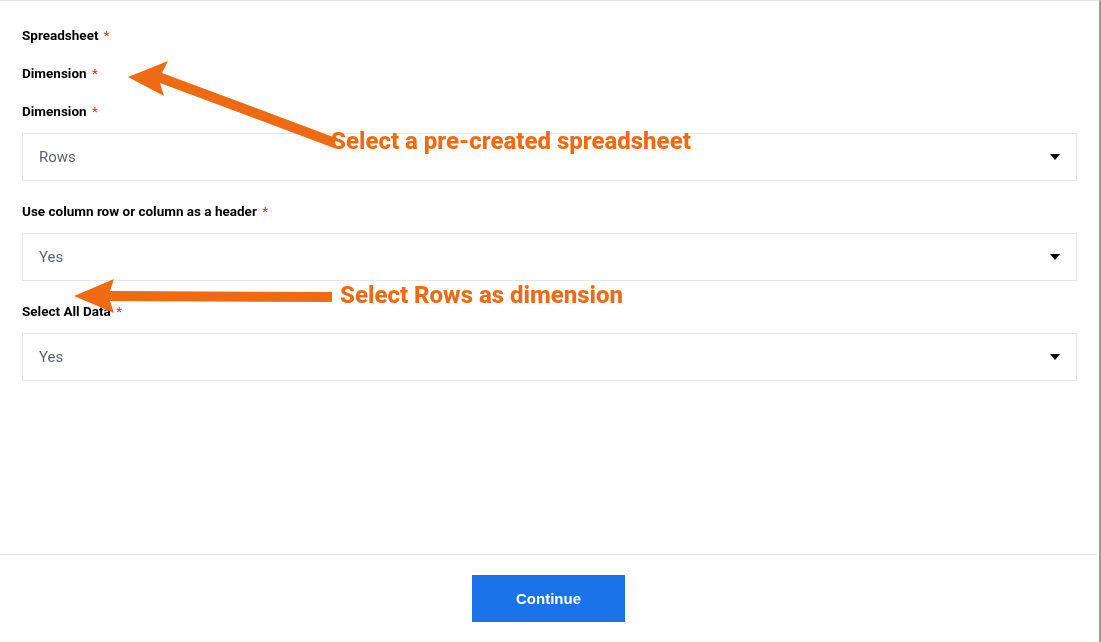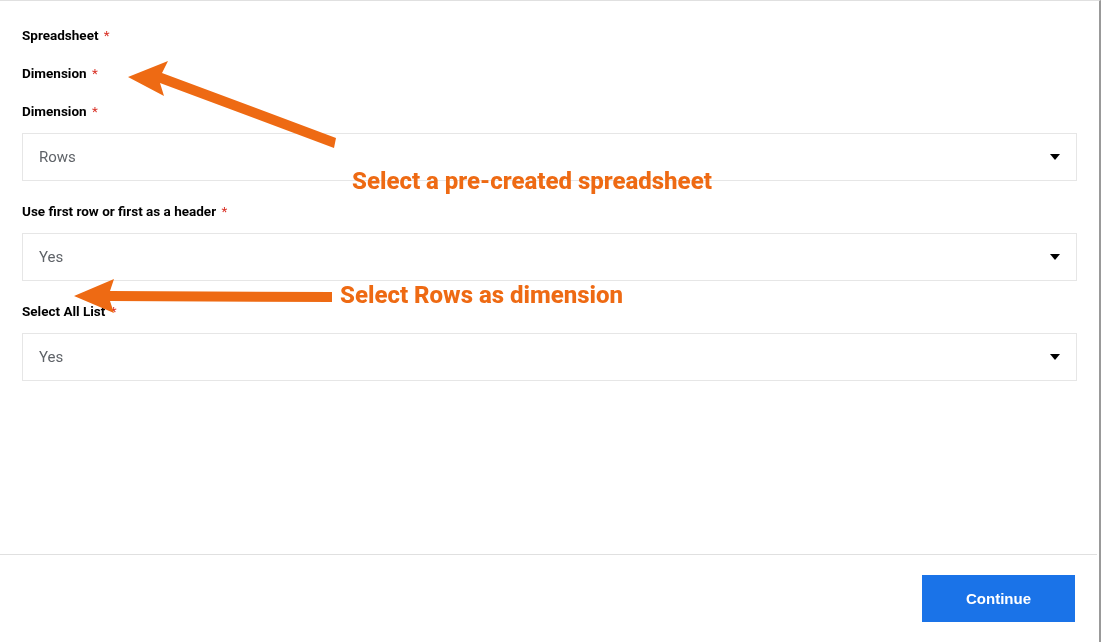--- a/index.html
+++ b/index.html
@@ -54,21 +54,21 @@
     }
     .footer {
       position: absolute;
       bottom: 0;
       left: 0;
       right: 2px;
       background: #fff;
       border-top: 1px solid #e0e0e0;
       padding: 20px 22px;
       display: flex;
-      justify-content: flex-end;
+      justify-content: center;
       margin-top: 33px;
     }
     .continue-btn {
       background: #1a73e8;
       color: #fff;
       border: none;
       font-size: 15px;
       font-weight: 600;
       padding: 15px 44px;
       cursor: pointer;
@@ -114,46 +114,46 @@
       <span class="required">*</span>
     </label>
     <div class="select-box">
       <span class="select-value">Rows</span>
       <span class="caret"></span>
     </div>
   </div>
 
   <div class="form-group">
     <label class="form-label">
-      <span>Use first row or first as a header</span>
+      <span>Use column row or column as a header</span>
       <span class="required">*</span>
     </label>
     <div class="select-box">
       <span class="select-value">Yes</span>
       <span class="caret"></span>
     </div>
   </div>
 
   <div class="form-group">
     <label class="form-label">
-      <span>Select All List</span>
+      <span>Select All Data</span>
       <span class="required">*</span>
     </label>
     <div class="select-box">
       <span class="select-value">Yes</span>
       <span class="caret"></span>
     </div>
   </div>
 
 </div>
 
 <svg class="arrow1" style="left:128px; top:60px;" width="210" height="94" viewBox="0 0 210 94">
   <polygon points="0,16 40,0 34,12 208,77 206,87 32,22 36,35" fill="#ee6a13"></polygon>
 </svg>
-<div class="annotation" style="left:352px; top:126px;margin-top:40px;">Select a pre-created spreadsheet</div>
+<div class="annotation" style="left:331px; top:126px;">Select a pre-created spreadsheet</div>
 
 <svg class="arrow2" style="left:74px; top:278px;" width="260" height="40" viewBox="0 0 260 40">
   <polygon points="0,17 40,0 36,12 258,13 258,23 36,22 40,34" fill="#ee6a13"></polygon>
 </svg>
 <div class="annotation" style="left:340px; top:280px;">Select Rows as dimension</div>
 
 <div class="footer">
   <button class="continue-btn">Continue</button>
 </div>
 

